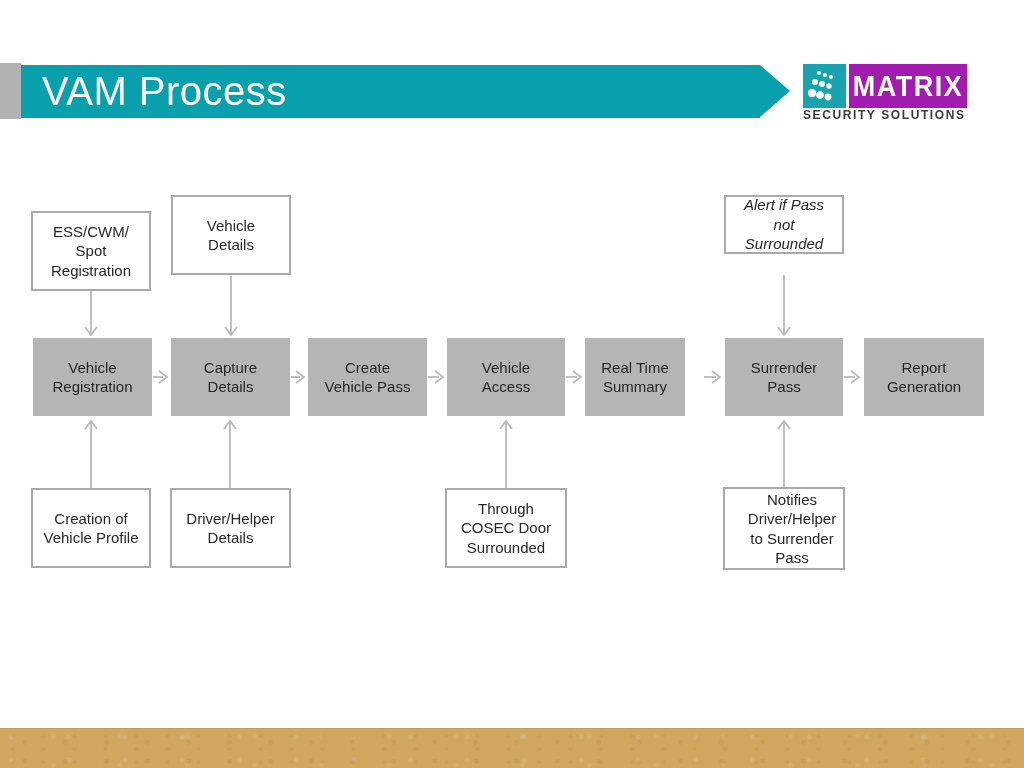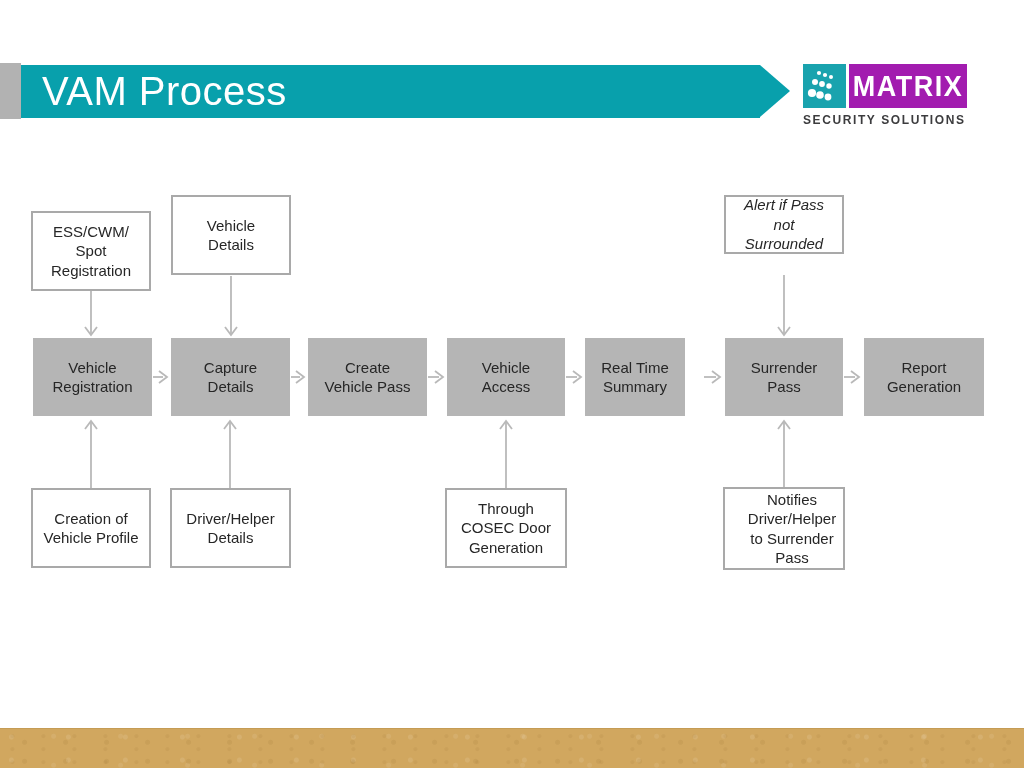--- a/index.html
+++ b/index.html
@@ -67,21 +67,20 @@
     justify-content: center;
   }
   .logo-brand-text {
     color: #ffffff;
     font-size: 27px;
     font-weight: bold;
     letter-spacing: 1.5px;
     transform: scaleY(1.12);
   }
   .logo-tagline {
-    margin-top: 5px;
     color: #3c3c3e;
     font-size: 12px;
     font-weight: bold;
     letter-spacing: 1.6px;
     white-space: nowrap;
   }
 
   
   .fbox {
     position: absolute;
@@ -272,21 +271,21 @@
     <span class="flabel">Report
 Generation</span>
   </div>
   <div class="fbox white" style="left:170px; top:488px; width:121px; height:80px;">
     <span class="flabel">Driver/Helper
 Details</span>
   </div>
   <div class="fbox white" style="left:445px; top:488px; width:122px; height:80px;">
     <span class="flabel">Through
 COSEC Door
-Generation</span>
+Surrounded</span>
   </div>
   <div class="fbox white" style="left:723px; top:487px; width:122px; height:83px;padding-left:16px;">
     <span class="flabel">Notifies
 Driver/Helper
 to Surrender
 Pass</span>
   </div>
 
   <div class="footer-band"></div>
 

